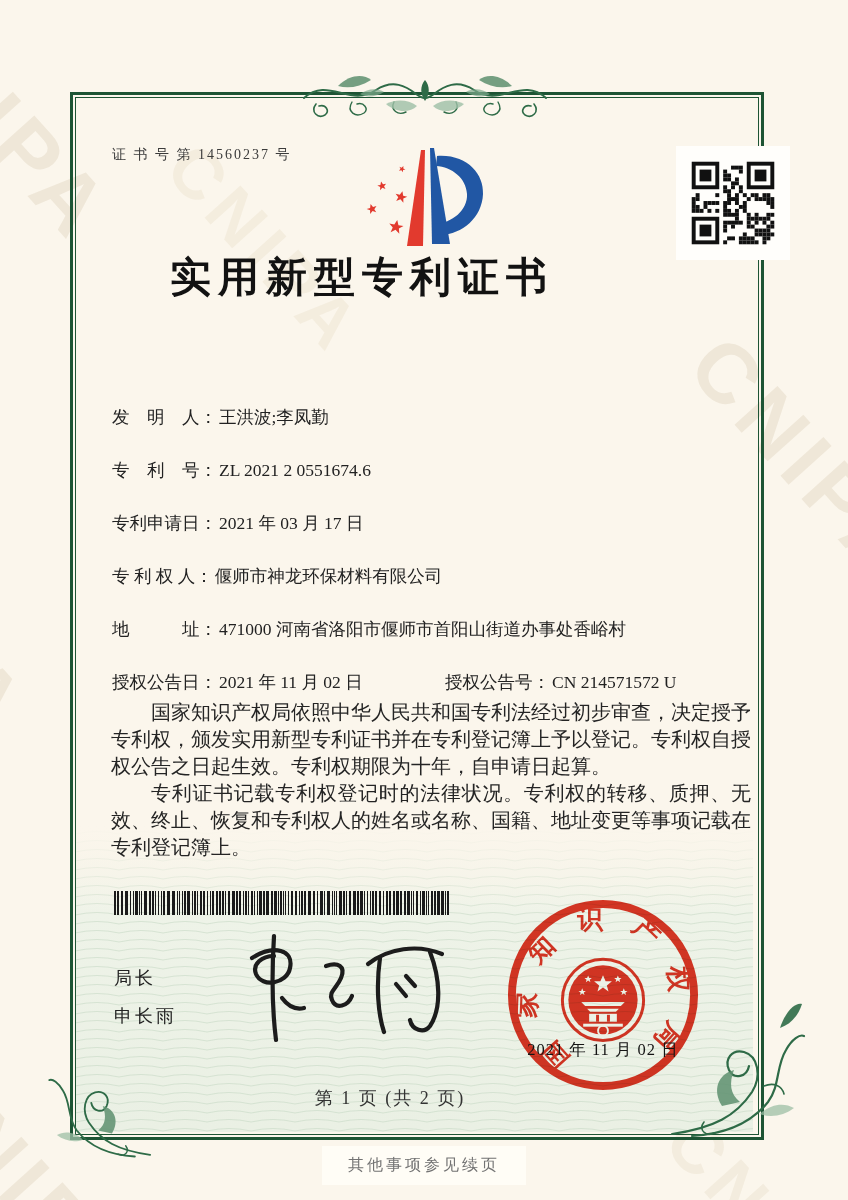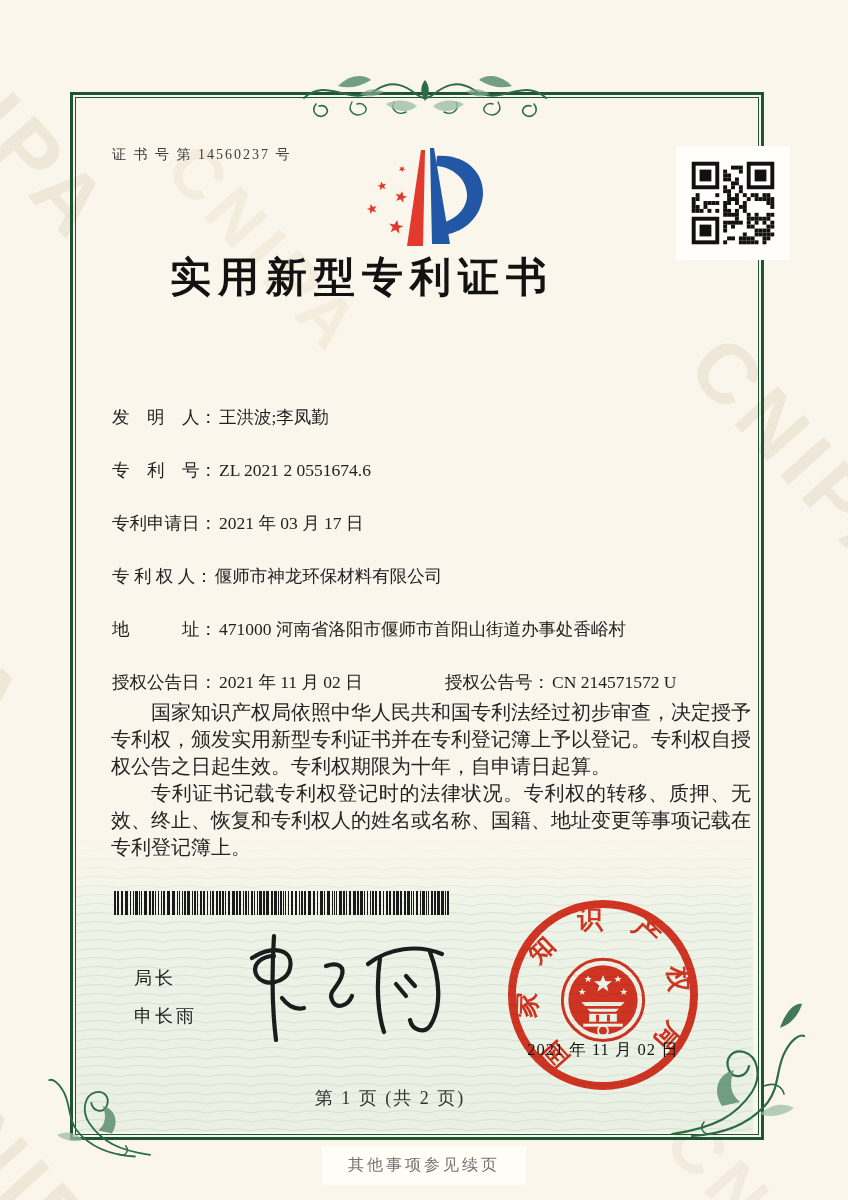--- a/index.html
+++ b/index.html
@@ -23,21 +23,21 @@
   .title{position:absolute;left:0;width:700px;top:250px;text-align:center;font-size:41px;font-weight:bold;
       letter-spacing:7px;color:#121212;z-index:4;padding-left:12px;}
   .fields{position:absolute;left:112px;top:352px;width:644px;height:350px;z-index:4;}
   .frow{position:absolute;left:0;white-space:nowrap;font-size:17.5px;color:#222;}
   .frow .val{padding-left:2px;}
   .col2{position:absolute;left:333px;top:0;white-space:nowrap;}
   .paras{position:absolute;left:111px;top:699px;width:640px;z-index:4;font-size:20px;line-height:27px;
       text-align:justify;color:#242424;}
   .paras p{margin:0;text-indent:2em;}
   .issuer{position:absolute;left:114px;z-index:5;font-family:"Liberation Sans","DejaVu Sans",sans-serif;
-      font-size:18px;color:#222;letter-spacing:3px;margin-left:20px;}
+      font-size:18px;color:#222;letter-spacing:3px;}
   .pagefooter{position:absolute;left:0;width:780px;top:1086px;text-align:center;font-size:18px;
       color:#333;letter-spacing:2px;z-index:4;}
   .notebox{position:absolute;left:50%;transform:translateX(-50%);top:1146px;background:#fffdf6;
       padding:9px 26px;font-size:16px;letter-spacing:3px;color:#737373;z-index:4;}
   .sealdate{position:absolute;left:512px;top:1039px;width:182px;text-align:center;font-size:16.5px;
       color:#141414;letter-spacing:1px;z-index:7;}
   .qrwrap{position:absolute;left:676px;top:146px;width:114px;height:114px;background:#fffefb;z-index:4;}
   svg{display:block;}
 </style>
 </head>

